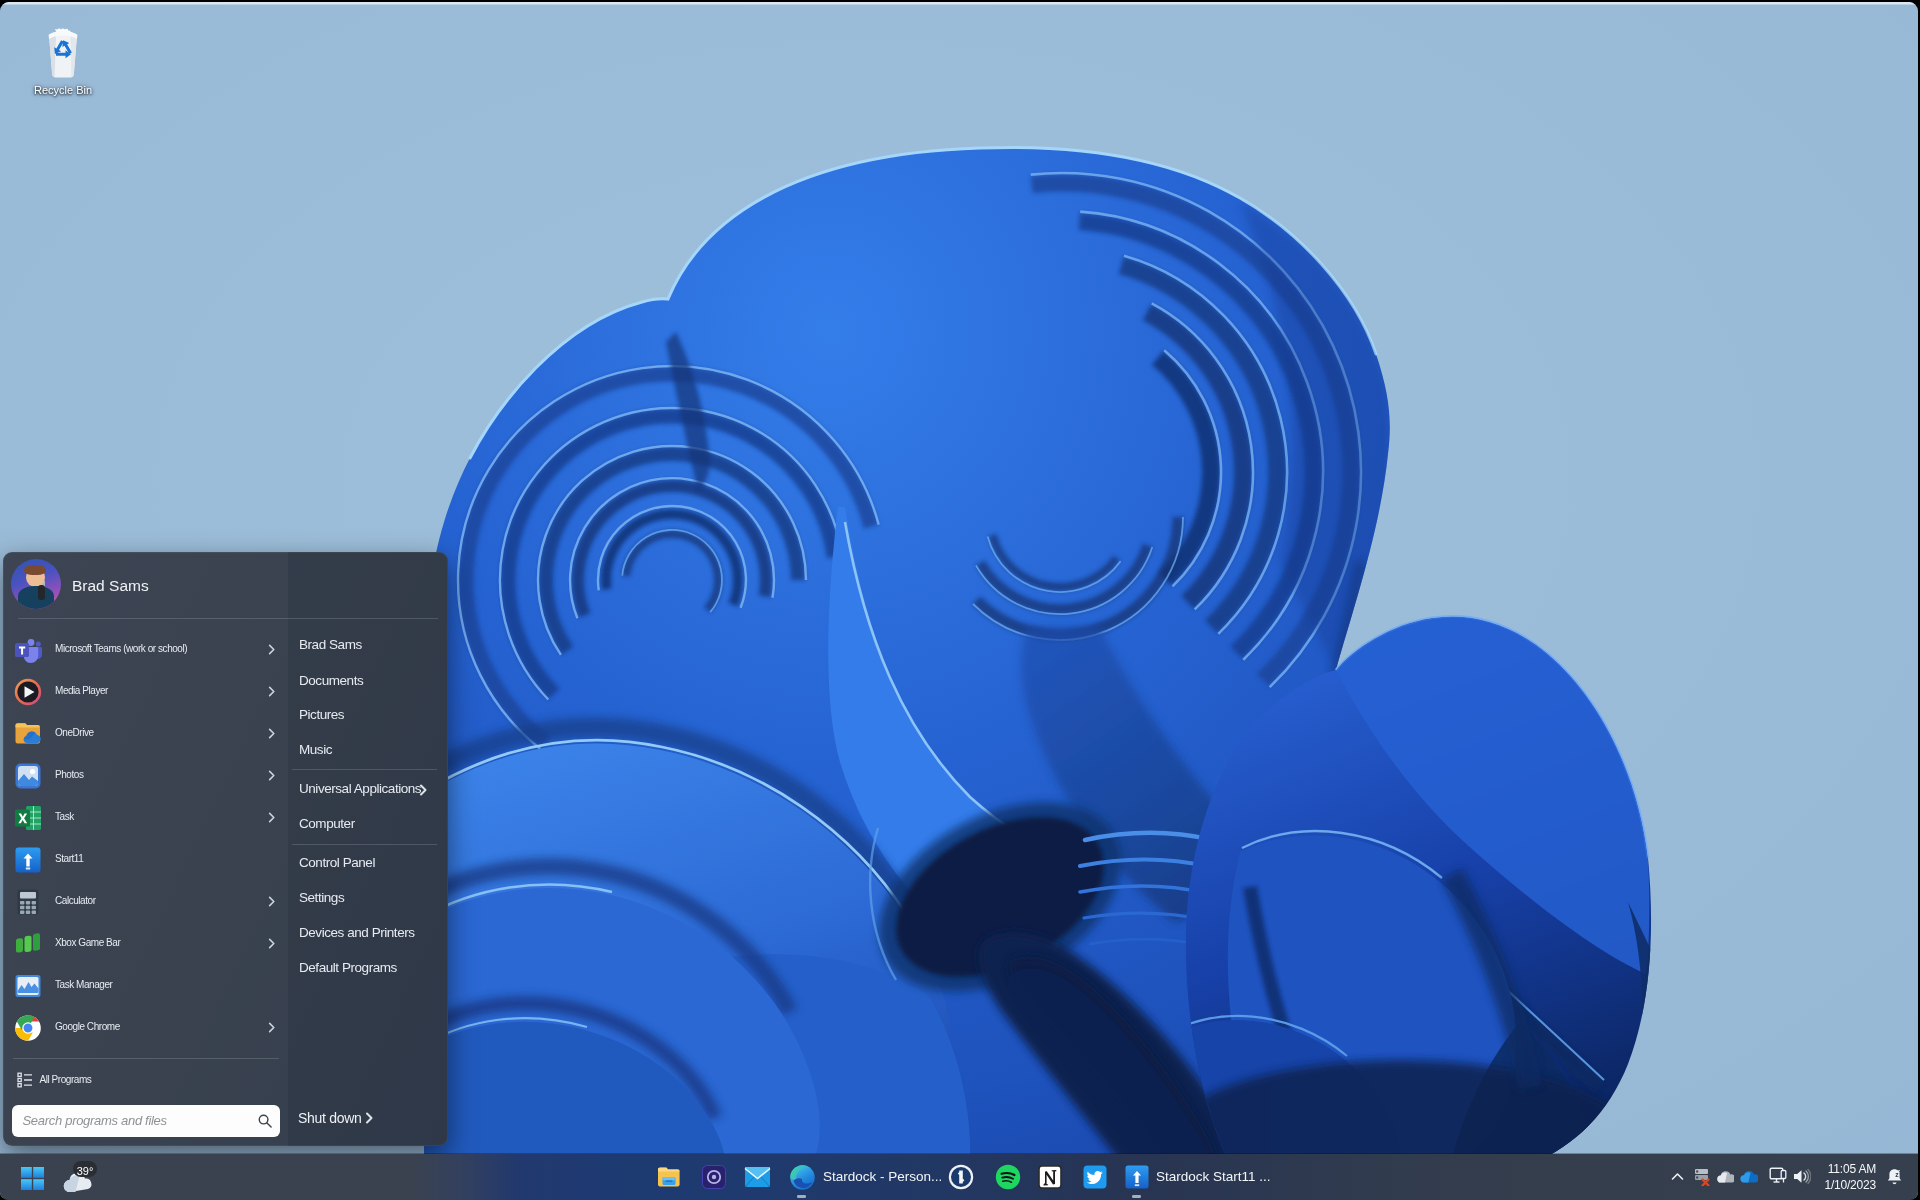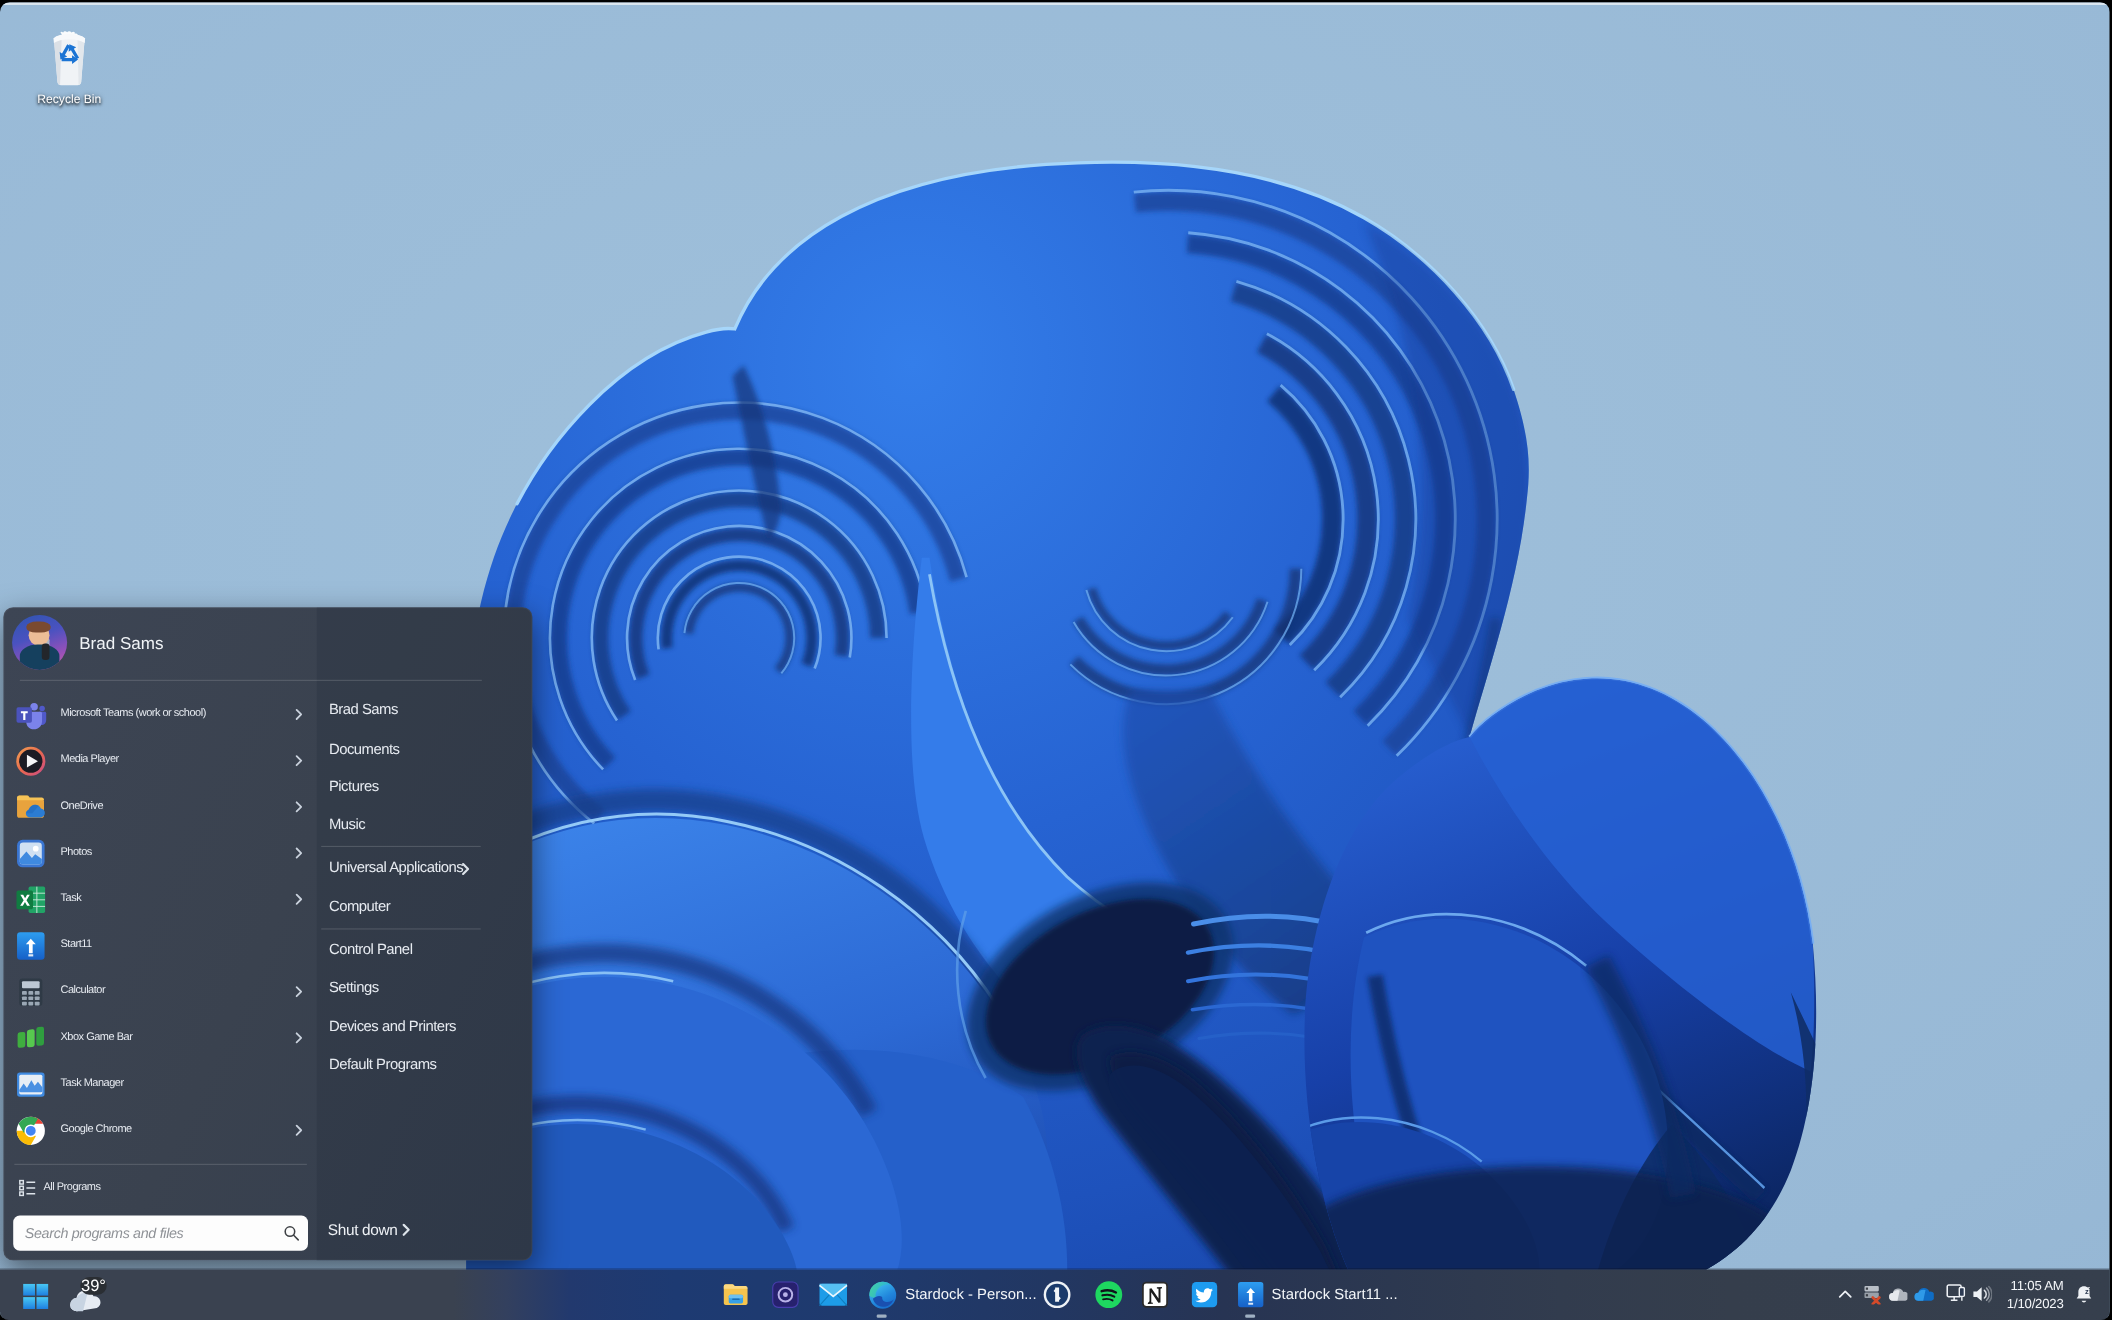--- a/index.html
+++ b/index.html
@@ -1,16 +1,16 @@
 <!DOCTYPE html>
 <html><head><meta charset="utf-8"><style>html,body{margin:0;padding:0;background:#000;width:1920px;height:1200px;overflow:hidden;font-family:"Liberation Sans",sans-serif;}
 #desk{position:absolute;left:0;top:2px;width:1918px;height:1198px;border-radius:9px 9px 8px 8px;overflow:hidden;}
 #wall{position:absolute;left:0;top:0;}
 .abs{position:absolute;}
-#menu{position:absolute;left:3px;top:550px;width:481px;height:594px;border-radius:9px;
+#menu{position:absolute;left:3px;top:550px;width:445px;height:594px;border-radius:9px;
 background:linear-gradient(115deg,#3d4554 0%,#3a424f 50%,#343e4e 100%);
 box-shadow:0 10px 28px rgba(0,0,0,0.5),inset 0 0 0 1px rgba(255,255,255,0.06);text-align:center;}
 #menu .rcol{position:absolute;left:285px;top:0;right:0;bottom:0;background:rgba(12,18,32,0.12);border-radius:0 9px 9px 0;}
 .mitem{color:#e7ebf1;font-size:10px;line-height:14px;letter-spacing:-0.45px;white-space:nowrap;}
 .ritem{position:absolute;left:296px;color:#e7ebf1;font-size:13.5px;line-height:14px;letter-spacing:-0.45px;white-space:nowrap;}
 .sep{position:absolute;height:1px;background:rgba(255,255,255,0.15);}
 #tb{position:absolute;left:0;top:1152px;width:1918px;height:46px;
 background:linear-gradient(90deg,#3a4250 0%,#3a4250 21.5%,#33405e 24%,#22396e 27%,#1d3a72 32%,#1f3a6e 40%,#223762 50%,#273453 58%,#2c3850 66%,#323c4e 74%,#353e4c 82%,#363f4d 100%);
 box-shadow:0 -1px 0 rgba(10,14,22,0.3);}
 .tlabel{position:absolute;color:#f2f5f8;font-size:13.5px;white-space:nowrap;}
@@ -334,21 +334,21 @@
 <rect x="0" y="0" width="10.8" height="10.8" fill="url(#wlg)"></rect>
         <rect x="12.2" y="0" width="10.8" height="10.8" fill="url(#wlg)"></rect>
 <rect x="0" y="12.2" width="10.8" height="10.8" fill="url(#wlg)"></rect>
         <rect x="12.2" y="12.2" width="10.8" height="10.8" fill="url(#wlg)"></rect>
       </svg>
 <svg class="abs" style="left:62px;top:14px;" width="40" height="26" viewBox="0 0 40 26">
 <path d="M8,24 a6,6 0 0 1 -0.5-12 a8,8 0 0 1 15.5-1.5 a5.5,5.5 0 0 1 3,10.5 Z" fill="#e7ecf3"></path>
 <path d="M8,24 a6,6 0 0 1 -0.5-12 a8,8 0 0 1 10,-4 l-4,16 Z" fill="#c8d4e2"></path>
       </svg>
 <div class="abs" style="left:73px;top:7px;width:24px;height:16px;background:#2a2e33;border-radius:8.5px;text-align:center;">
-<span style="color:#fff;font-size:15px;line-height:16px;">39°</span></div>
+<span style="color:#fff;font-size:11px;line-height:16px;">39°</span></div>
 <svg class="abs" style="left:656px;top:10px;" width="26" height="26" viewBox="0 0 26 26">
 <path d="M2,5.5 c0-1 0.8-1.8 1.8-1.8 h6 l2.2,2.6 h9.8 c1,0 1.8,0.8 1.8,1.8 v12.5 c0,1-0.8,1.8-1.8,1.8 h-18 c-1,0-1.8-0.8-1.8-1.8 Z" fill="#f5c44e"></path>
 <path d="M2,7.5 h21.6 v-0.5 c0-1-0.8-1.8-1.8-1.8 h-9.8 l-1.5-1.7 h-6.7 c-1,0-1.8,0.8-1.8,1.8 Z" fill="#fbd87f"></path>
 <rect x="6.5" y="13" width="13" height="8" rx="1.5" fill="#38a1e8"></rect>
 <rect x="6.5" y="13" width="13" height="3.2" rx="1.5" fill="#6cc0f2"></rect>
 <rect x="9.5" y="16.4" width="7" height="1.4" rx="0.7" fill="#1b6fb4"></rect>
       </svg>
 <svg class="abs" style="left:701px;top:10px;" width="26" height="26" viewBox="0 0 26 26">
 <rect x="1.5" y="1.5" width="23" height="23" rx="5" fill="#27216e"></rect>
 <rect x="1.5" y="1.5" width="23" height="23" rx="5" fill="none" stroke="#4a3fb0" stroke-width="1"></rect>

